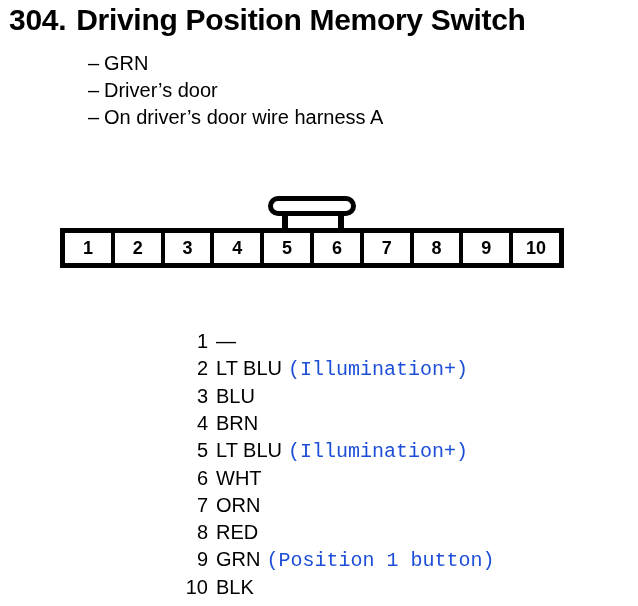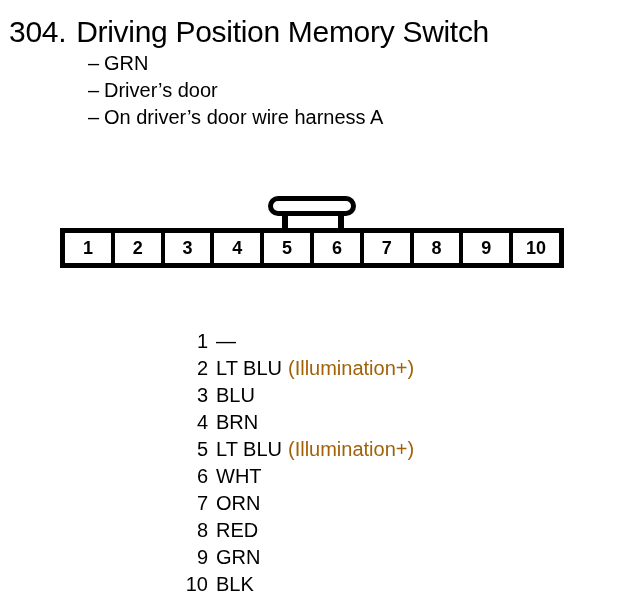--- a/index.html
+++ b/index.html
@@ -14,23 +14,23 @@
     font-family: "Liberation Sans", sans-serif;
     color: #000000;
     overflow: hidden;
     -webkit-font-smoothing: antialiased;
   }
 
   
   .page-title {
     position: absolute;
     left: 9px;
-    top: 14px;
+    top: 2px;
     font-size: 30px;
-    font-weight: normal;
+    font-weight: bold;
     letter-spacing: -0.3px;
     white-space: nowrap;
     line-height: 36px;
   }
   .title-num { margin-right: 10px; }
 
   
   .notes {
     position: absolute;
     left: 88px;
@@ -123,22 +123,23 @@
   .pin-no {
     width: 86px;
     flex: 0 0 86px;
     text-align: right;
     padding-right: 8px;
     box-sizing: border-box;
     color: #000;
   }
   .pin-color { color: #000; }
   .pin-desc {
-    color: #a16207;
+    color: #1d4ed8;
     margin-left: 6px;
+    font-family: Liberation Mono, monospace;
   }
   .pin-desc:empty { margin-left: 0; }
 </style>
 </head>
 <body>
 
 <div class="page-title">
   <span class="title-num">304.</span><span>Driving Position Memory Switch</span>
 </div>
 
@@ -207,18 +208,19 @@
       <span class="pin-no">7</span>
       <span class="pin-color">ORN</span>
     </div>
     <div class="pin-row">
       <span class="pin-no">8</span>
       <span class="pin-color">RED</span>
     </div>
     <div class="pin-row">
       <span class="pin-no">9</span>
       <span class="pin-color">GRN</span>
+      <span class="pin-desc">(Position 1 button)</span>
     </div>
     <div class="pin-row">
       <span class="pin-no">10</span>
       <span class="pin-color">BLK</span>
     </div>
   </div>
 
 </body></html>

